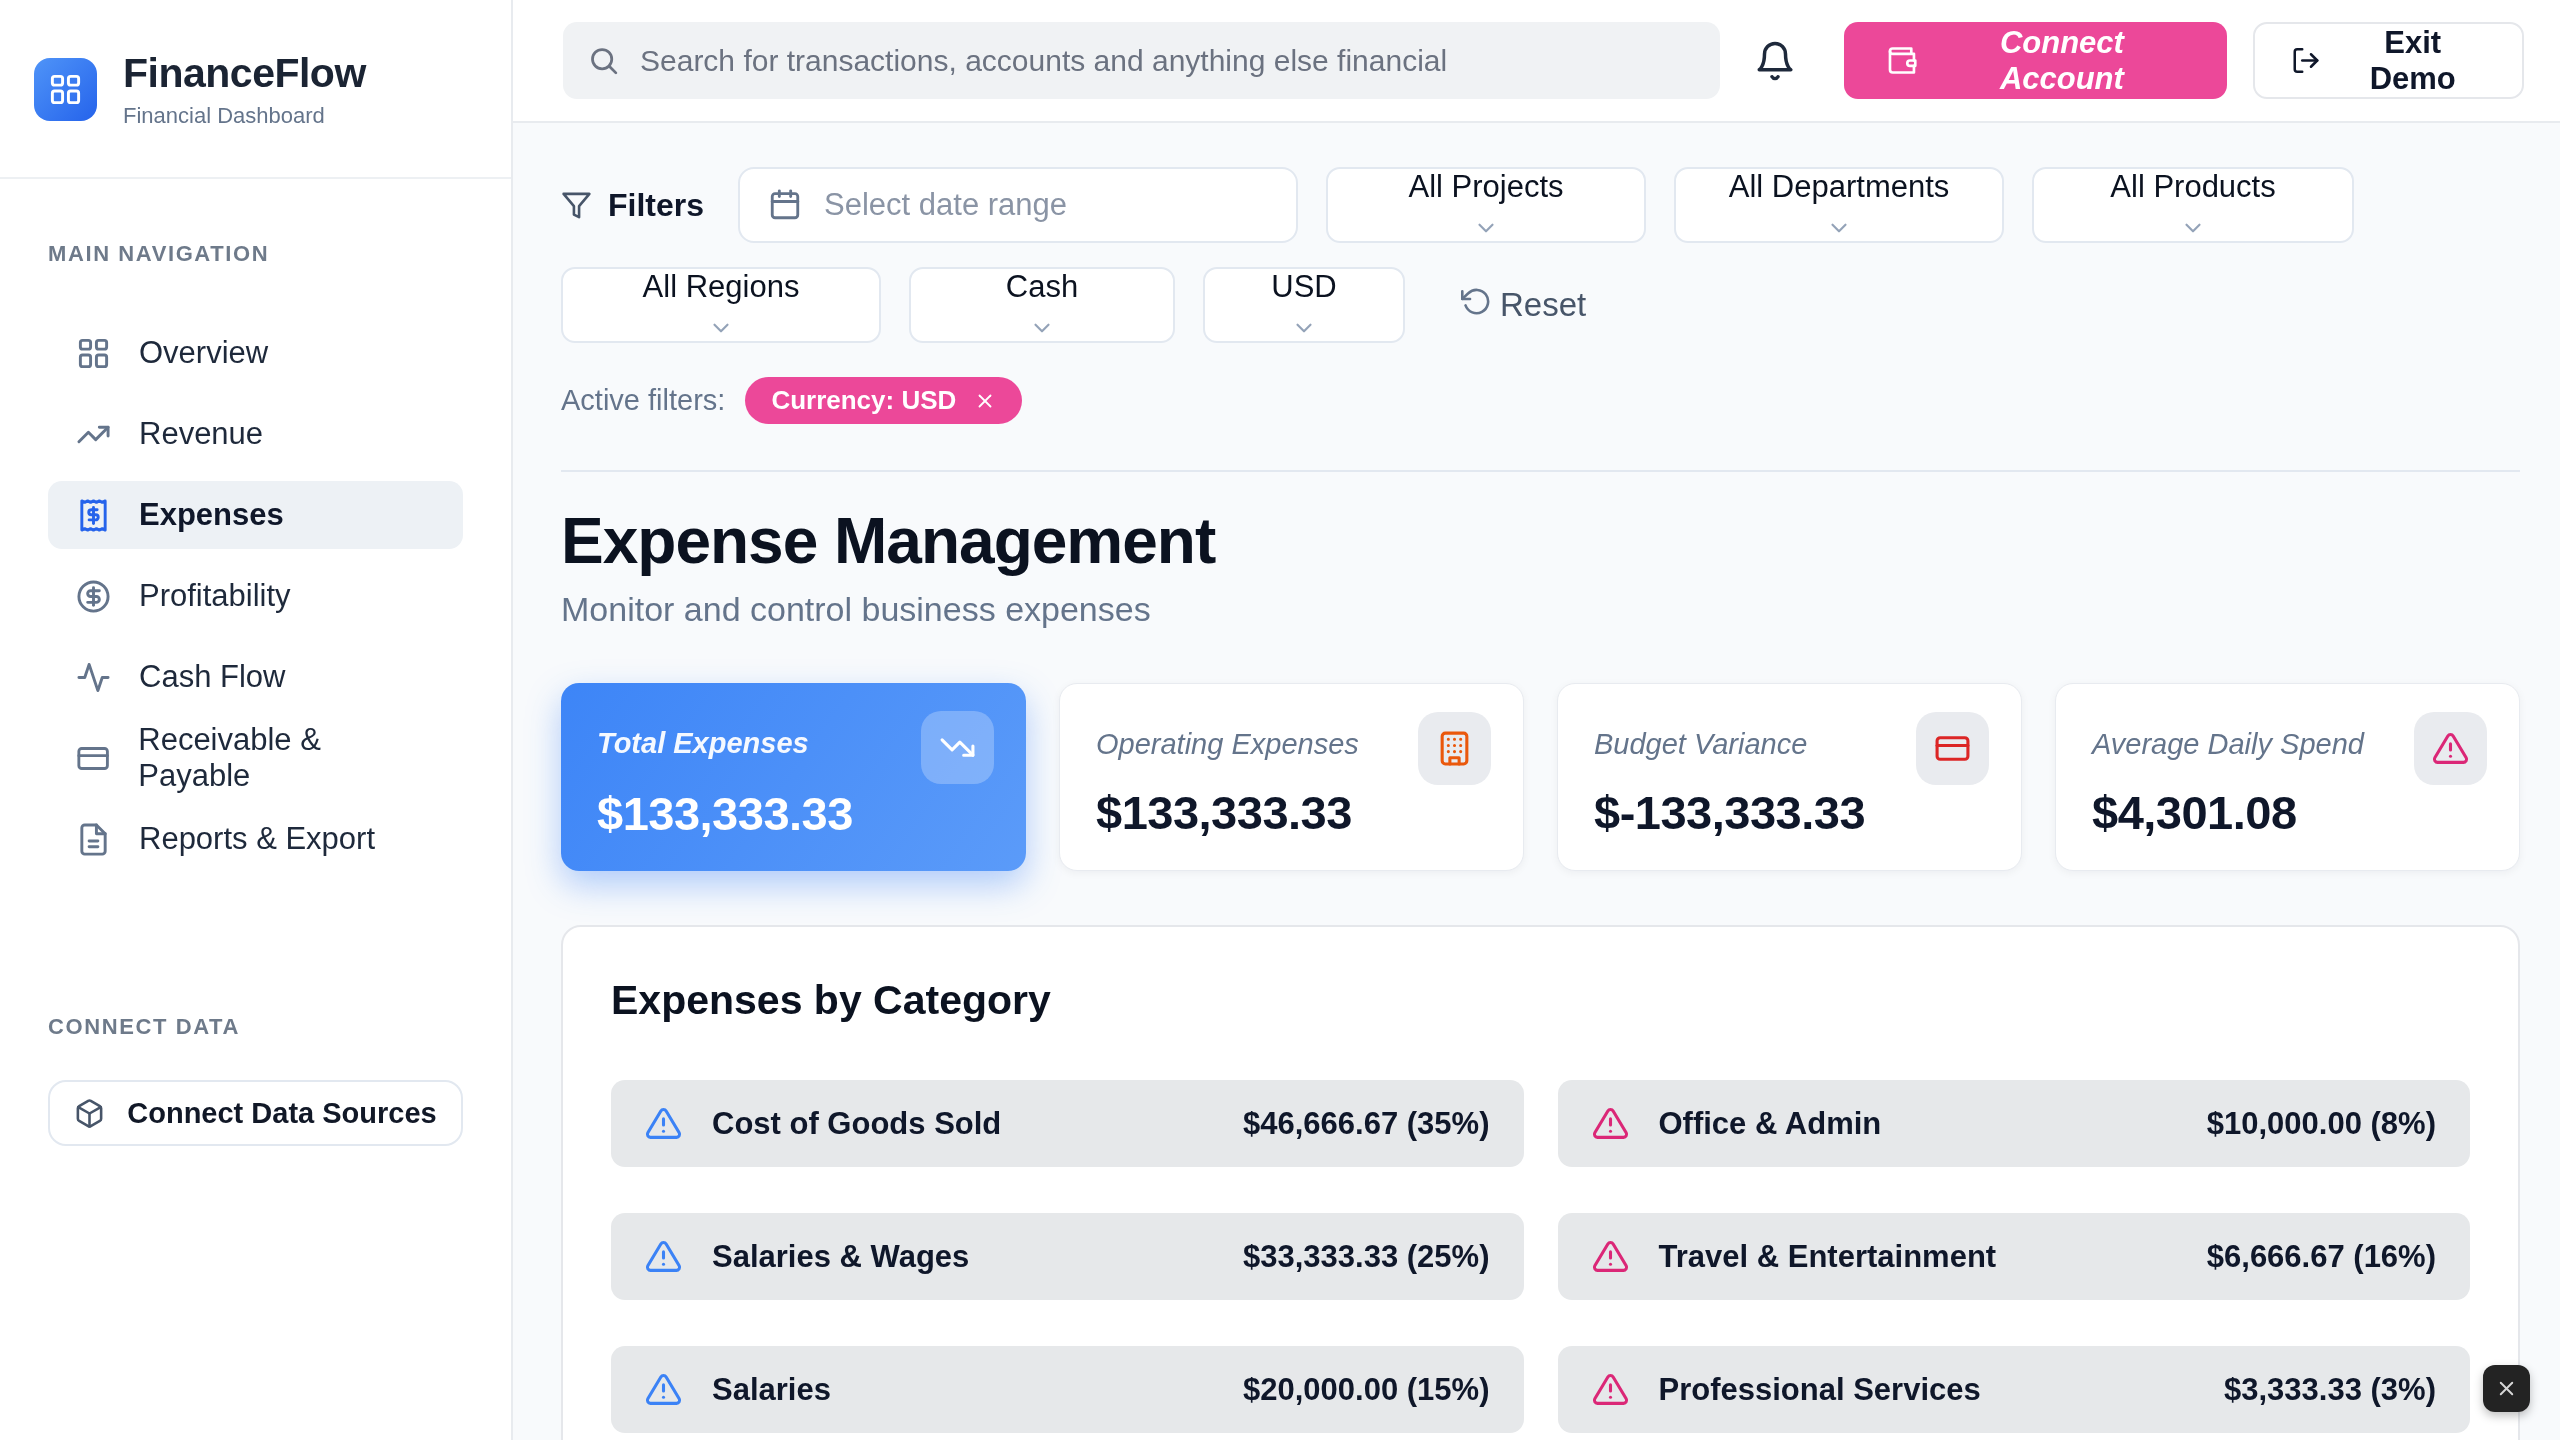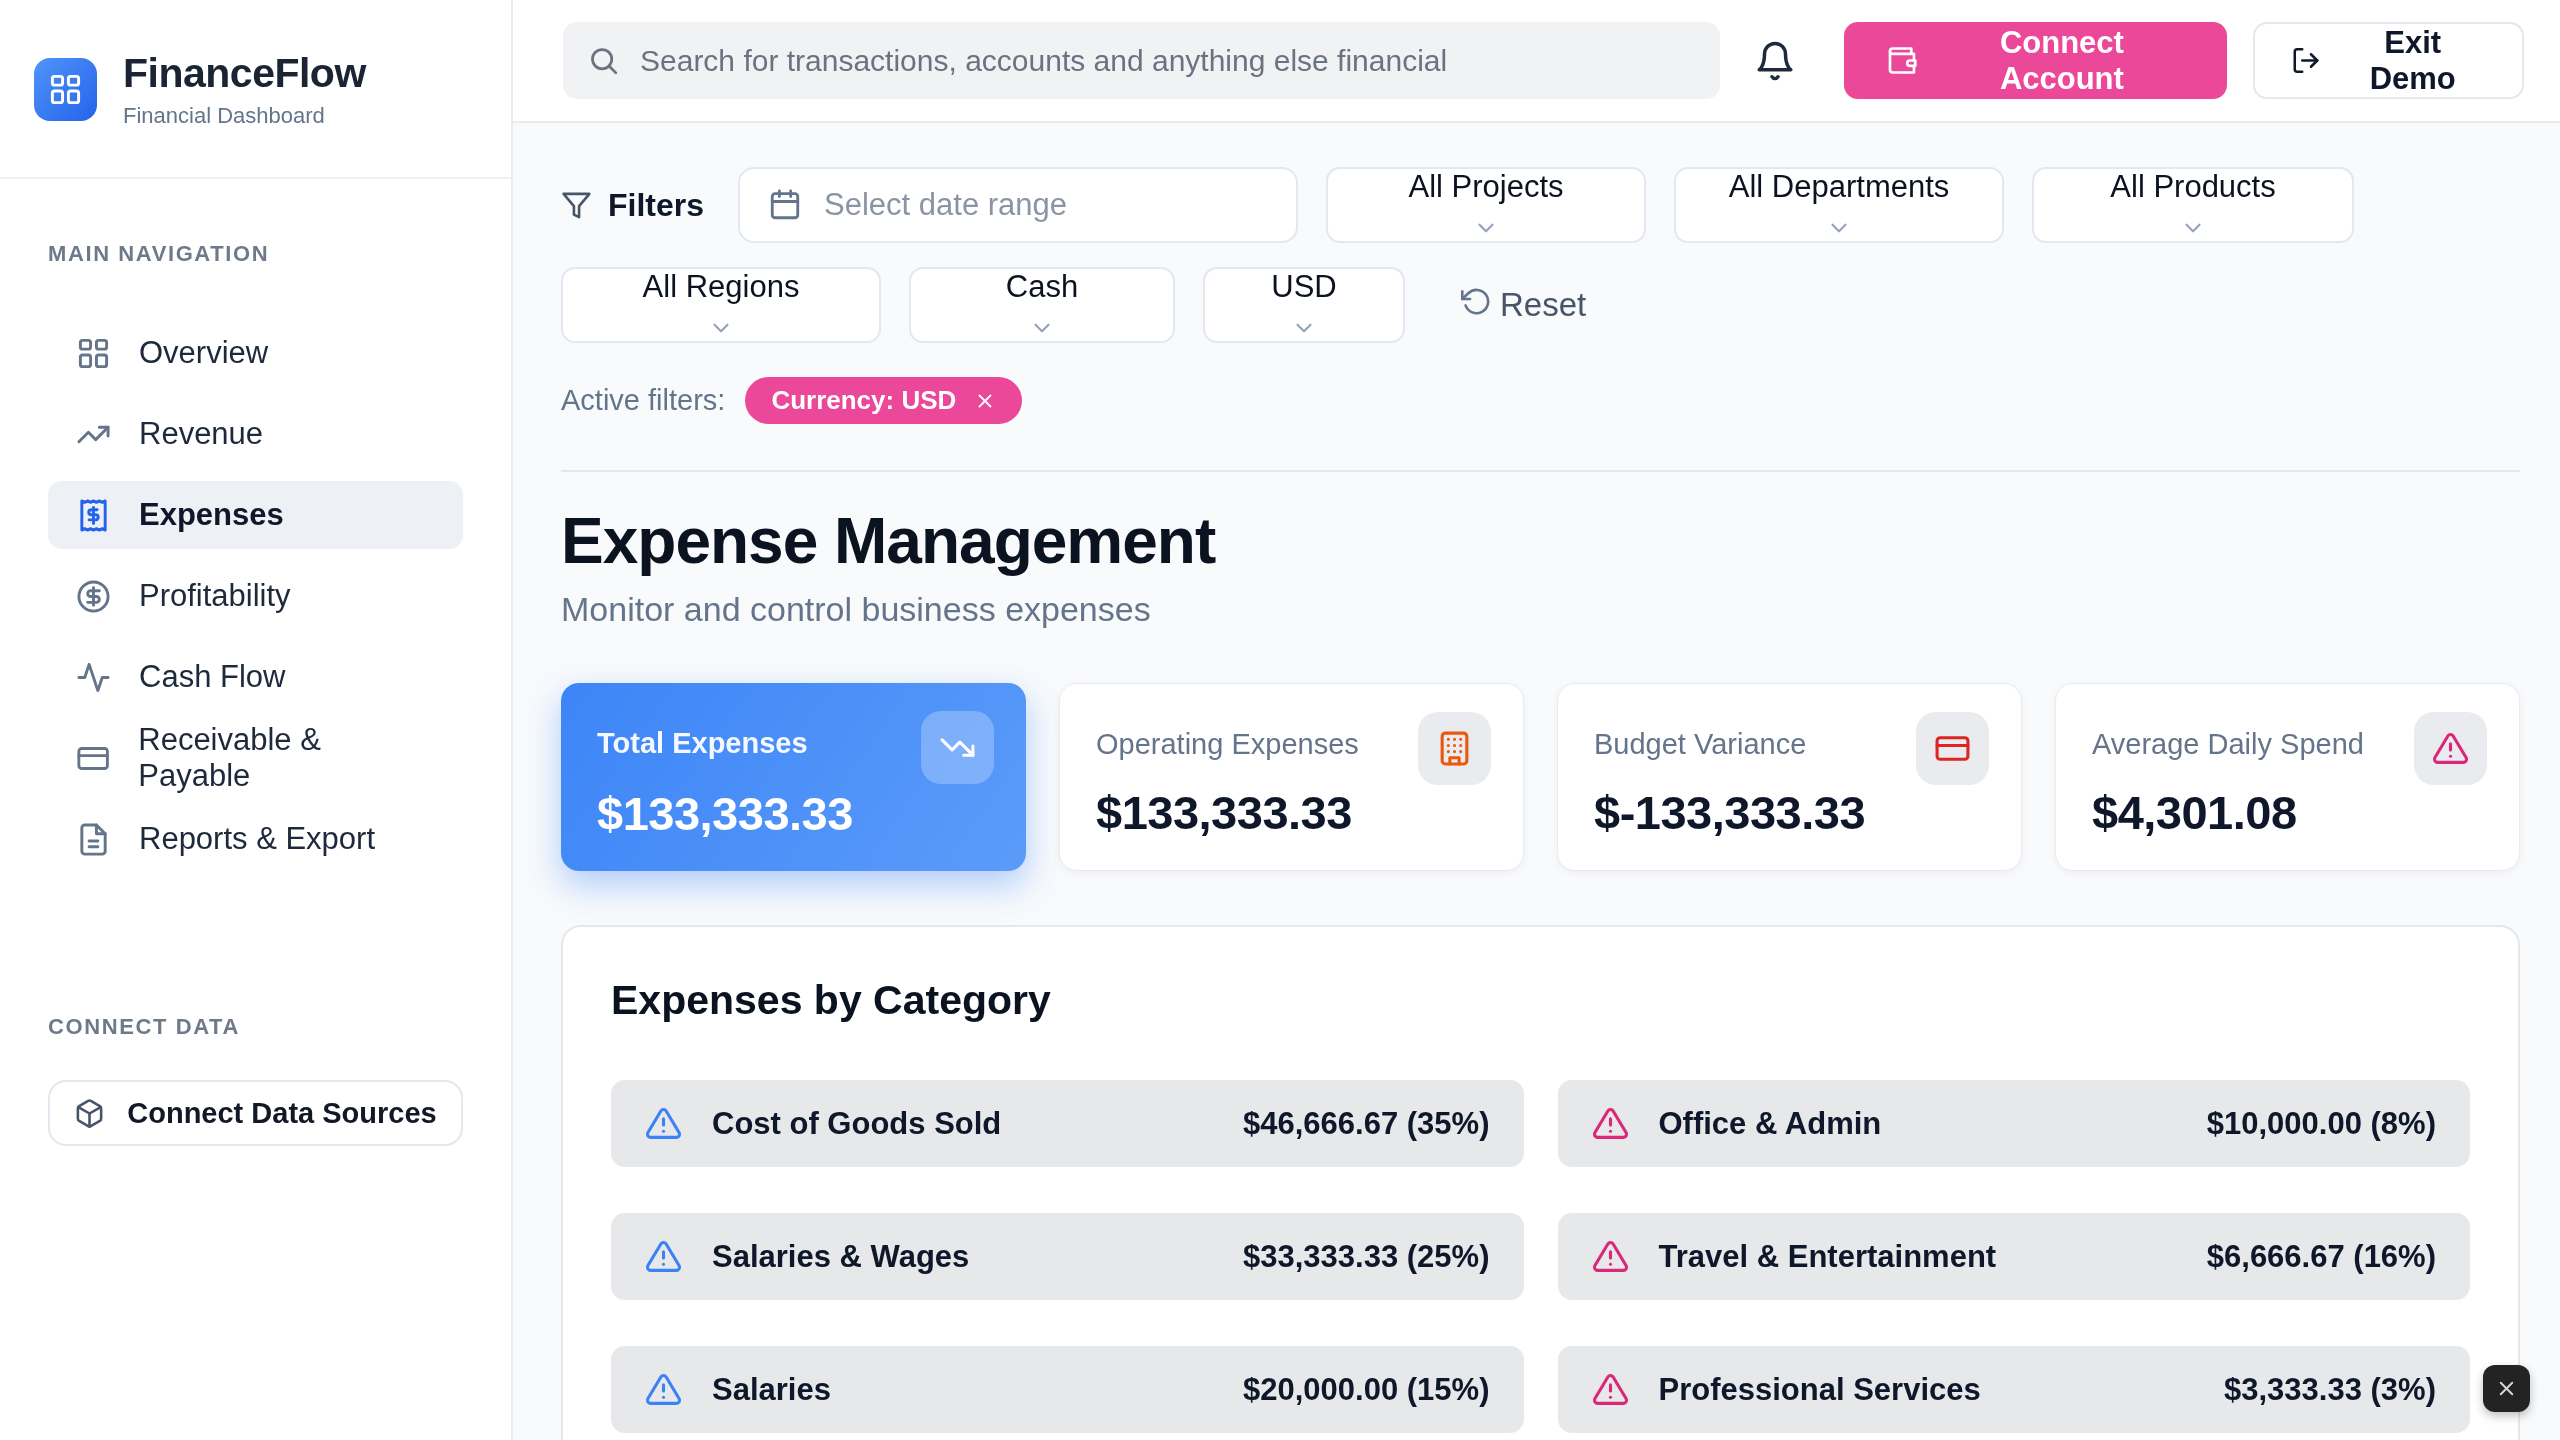--- a/index.html
+++ b/index.html
@@ -33,21 +33,21 @@
   .connect-btn .cico { color:#475569; }
   .connect-btn-label { font-size:29px; font-weight:600; color:#111827; }
 
   
   .main { flex:1; display:flex; flex-direction:column; min-width:0; }
   .topbar { height:123px; background:#ffffff; border-bottom:2px solid #e8ebef; display:flex; align-items:center; padding:0 36px 0 50px; }
   .search-box { width:1192px; height:77px; background:#f0f2f4; border-radius:14px; display:flex; align-items:center; padding:0 24px; gap:20px; color:#6b7280; }
   .search-box input { flex:1; border:none; outline:none; background:transparent; font-size:30px; color:#1f2937; font-family:inherit; }
   .search-box input::placeholder { color:#6b7280; }
   .bell-btn { margin-left:34px; background:none; border:none; color:#1e293b; cursor:pointer; display:flex; }
-  .cta-btn { margin-left:48px; height:77px; padding:0 42px; border:none; border-radius:14px; background:#ec4899; color:#ffffff; display:flex; align-items:center; gap:20px; font-size:31px; font-weight:700; font-family:inherit; cursor:pointer; }
+  .cta-btn { margin-left:48px; height:77px; padding:0 42px; border:none; border-radius:14px; background:#ec4899; color:#ffffff; display:flex; align-items:center; gap:20px; font-size:31px; font-weight:700; font-family:inherit; cursor:pointer;font-style:italic; }
   .exit-btn { margin-left:26px; height:77px; padding:0 36px; border-radius:14px; background:#ffffff; border:2px solid #e5e7eb; color:#0f172a; display:flex; align-items:center; gap:18px; font-size:31px; font-weight:600; font-family:inherit; cursor:pointer; }
 
   .content { flex:1; padding:44px 40px 0 48px; position:relative; overflow:hidden; }
 
   
   .filter-row { display:flex; align-items:center; gap:28px; }
   .filter-row + .filter-row { margin-top:24px; }
   .filters-label { display:flex; align-items:center; gap:16px; margin-right:6px; color:#475569; }
   .filters-label-text { font-size:32px; font-weight:600; color:#0f172a; }
   .date-input { width:560px; height:76px; background:#ffffff; border:2px solid #e2e8f0; border-radius:16px; display:flex; align-items:center; gap:22px; padding:0 28px; color:#64748b; cursor:text; }
@@ -65,21 +65,21 @@
   .chip-text { font-size:26px; font-weight:700; }
 
   .rule { border:none; border-top:2px solid #e2e8f0; margin-top:46px; }
 
   .page-title { margin-top:32px; font-size:64px; font-weight:800; letter-spacing:-1px; color:#0b1220; }
   .page-sub { margin-top:12px; font-size:34px; color:#64748b; }
 
   
   .stats { margin-top:54px; display:grid; grid-template-columns:repeat(4,1fr); gap:33px; }
   .stat-card { height:188px; border-radius:18px; background:#ffffff; border:1px solid #e8ebf0; box-shadow:0 2px 8px rgba(15,23,42,.05); padding:28px 32px 30px 36px; display:flex; flex-direction:column; }
-  .stat-head { display:flex; align-items:flex-start; justify-content:space-between; }
+  .stat-head { display:flex; align-items:flex-start; justify-content:space-between;font-style:italic; }
   .stat-label { font-size:29px; font-weight:500; color:#64748b; margin-top:16px; }
   .stat-iconbox { width:73px; height:73px; border-radius:20px; background:#e9ebef; display:flex; align-items:center; justify-content:center; }
   .stat-value { margin-top:auto; font-size:47px; font-weight:800; color:#0f172a; letter-spacing:-0.5px; }
   .stat-card.primary { background:linear-gradient(125deg,#3d85f7 0%,#5b9bf9 100%); border:none; box-shadow:0 14px 34px rgba(59,130,246,.38); }
   .stat-card.primary .stat-label { color:rgba(255,255,255,.95); font-weight:600; }
   .stat-card.primary .stat-iconbox { background:rgba(255,255,255,.25); color:#ffffff; }
   .stat-card.primary .stat-value { color:#ffffff; }
   .icon-orange { color:#ea580c; } .icon-red { color:#dc2626; } .icon-pink { color:#db2777; } .icon-white { color:#ffffff; }
 
   

